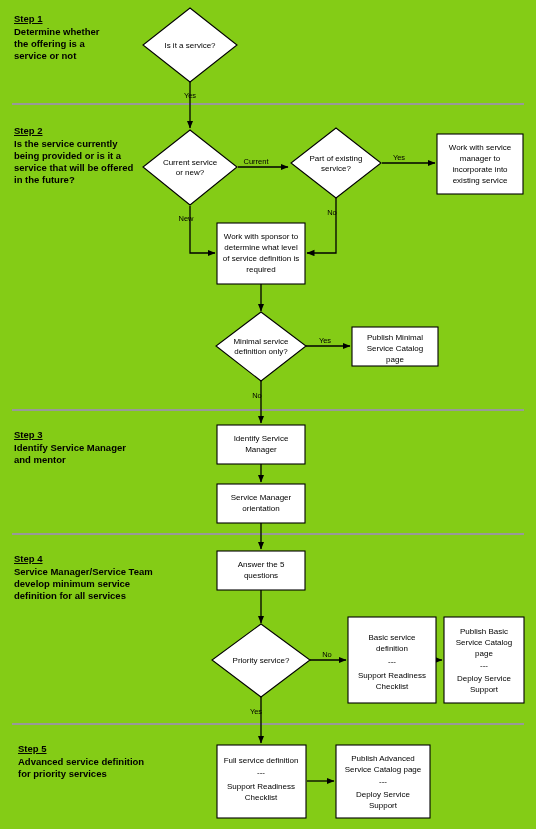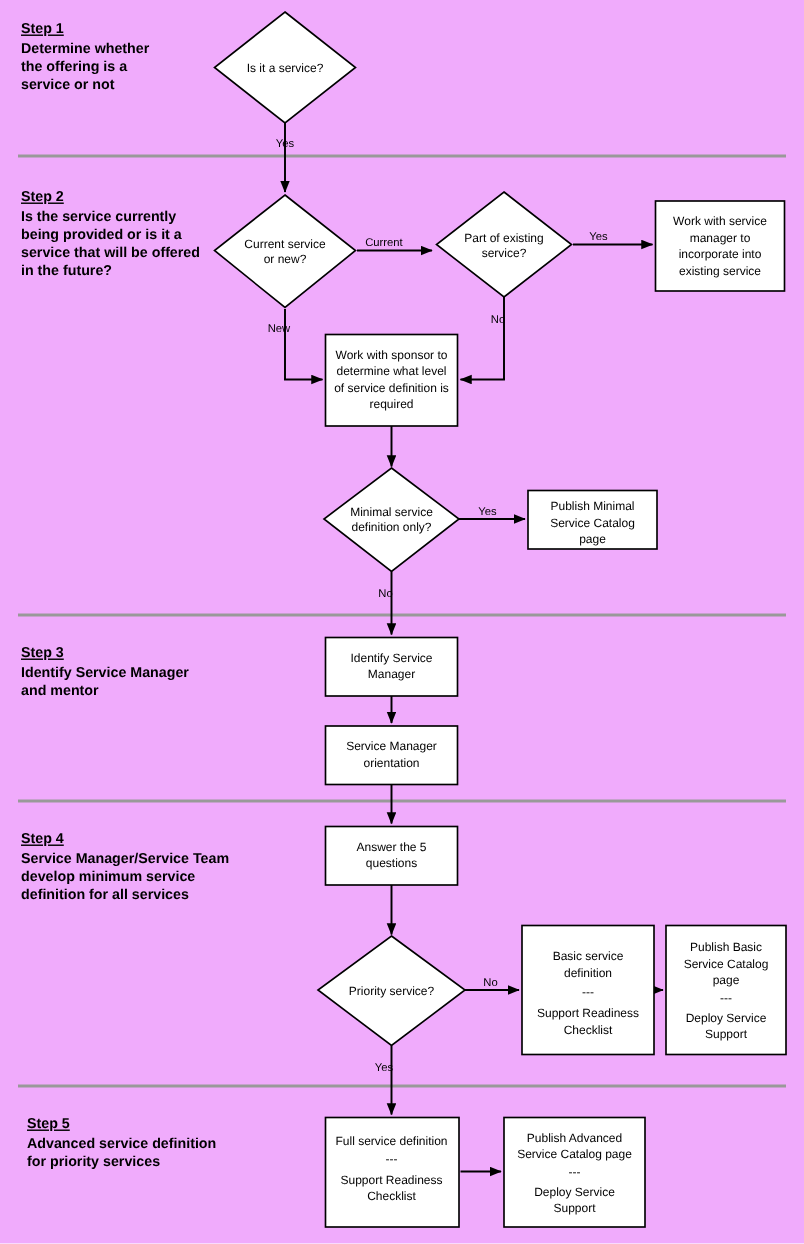--- a/index.html
+++ b/index.html
@@ -7,21 +7,21 @@
     padding: 0;
     background: #ffffff;
   }
   body {
     font-family: "Liberation Sans", sans-serif;
   }
   #page {
     position: relative;
     width: 536px;
     height: 829px;
-    background: #f0abfc;
+    background: #84cc16;
     overflow: hidden;
   }
   #flow-svg {
     position: absolute;
     left: 0;
     top: 0;
     width: 536px;
     height: 829px;
   }
   .step-head {

